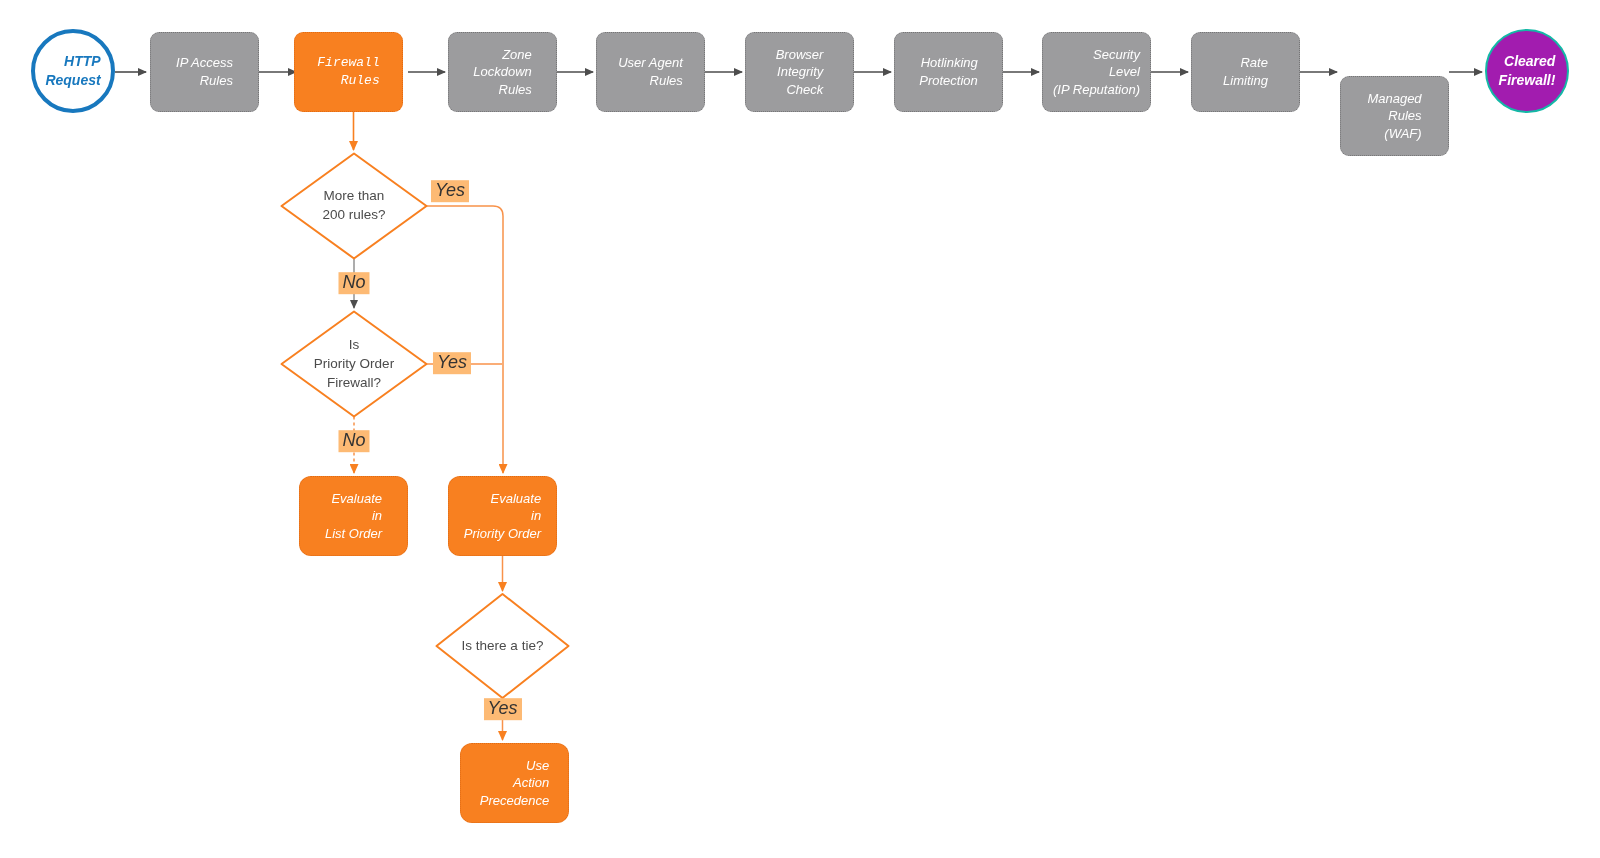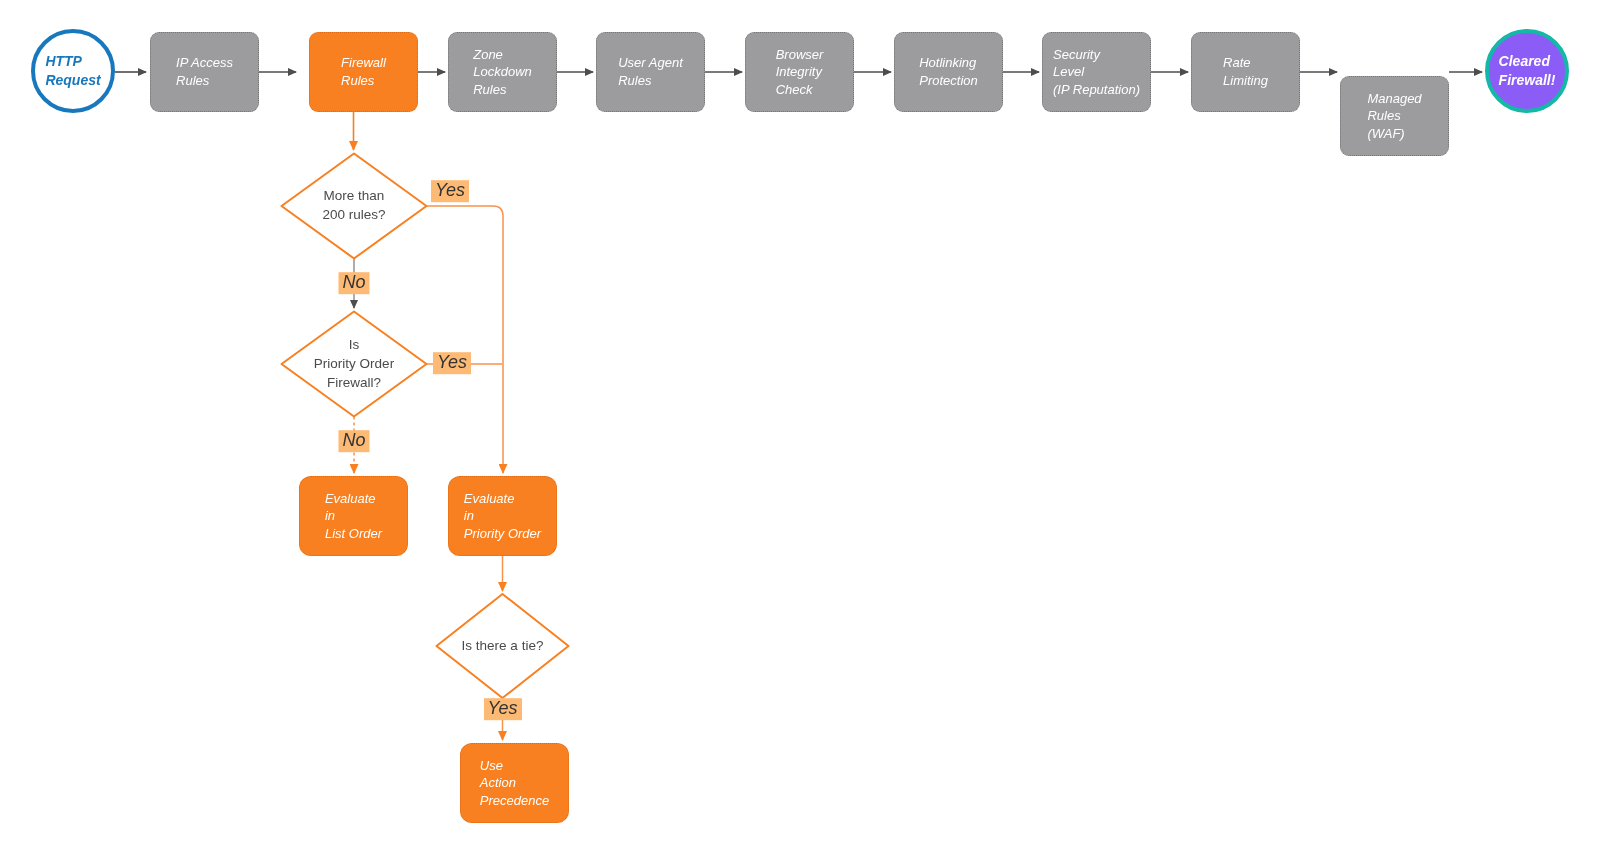--- a/index.html
+++ b/index.html
@@ -18,21 +18,21 @@
     position: absolute;
     left: 0; top: 0;
     width: 1600px; height: 858px;
   }
 
   .node {
     position: absolute;
     display: flex;
     align-items: center;
     justify-content: center;
-    text-align: left;
+    text-align: right;
     white-space: pre-line;
     line-height: 1.35;
   }
 
   .step {
     width: 109px;
     height: 80px;
     top: 32px;
     border-radius: 9px;
     background: #9c9c9e;
@@ -54,22 +54,22 @@
     font-size: 14px;
     font-weight: bold;
     font-style: italic;
   }
   .circle.start {
     background: #ffffff;
     border: 4px solid #1878be;
     color: #1878be;
   }
   .circle.end {
-    background: #8b5cf6;
-    border: 4px solid #14b8a6;
+    background: #a21caf;
+    border: 2px solid #14b8a6;
     color: #ffffff;
   }
 
   .process {
     width: 109px;
     height: 80px;
     border-radius: 12px;
     background: #f88020;
     border: 1px dotted rgba(180,70,0,0.35);
     color: #ffffff;
@@ -137,21 +137,21 @@
     <polygon points="502.5,594 568.5,646 502.5,698 436.5,646" fill="#ffffff" stroke="#f88020" stroke-width="2" stroke-linejoin="round"></polygon>
   </svg>
 
   <div class="node circle start" style="left:31px;">HTTP
 Request</div>
   <div class="node circle end" style="left:1485px;">Cleared
 Firewall!</div>
 
   <div class="node step" style="left:150px;">IP Access
 Rules</div>
-  <div class="node step highlight" style="left:309px;">Firewall
+  <div class="node step highlight" style="left:294px;font-family:Liberation Mono, monospace;">Firewall
 Rules</div>
   <div class="node step" style="left:448px;">Zone
 Lockdown
 Rules</div>
   <div class="node step" style="left:596px;">User Agent
 Rules</div>
   <div class="node step" style="left:894px;">Hotlinking
 Protection</div>
   <div class="node step" style="left:745px;">Browser
 Integrity

